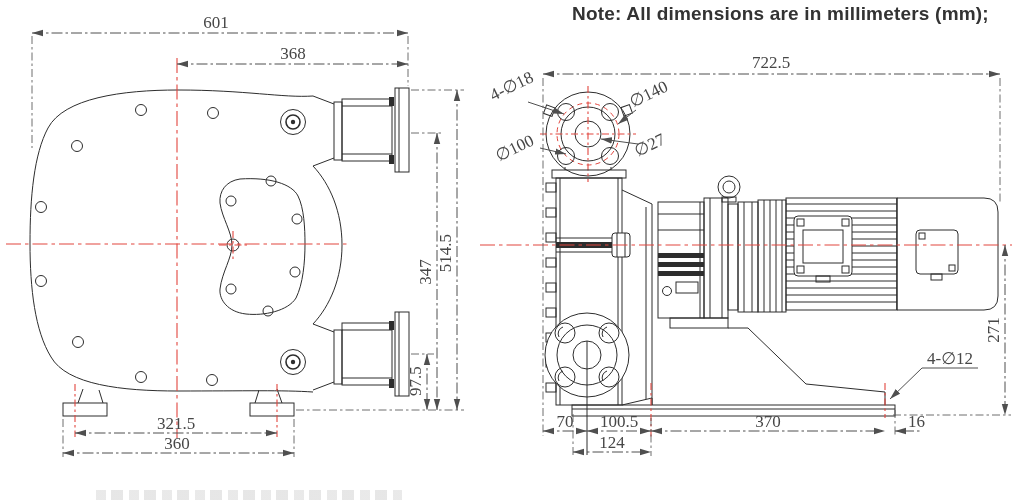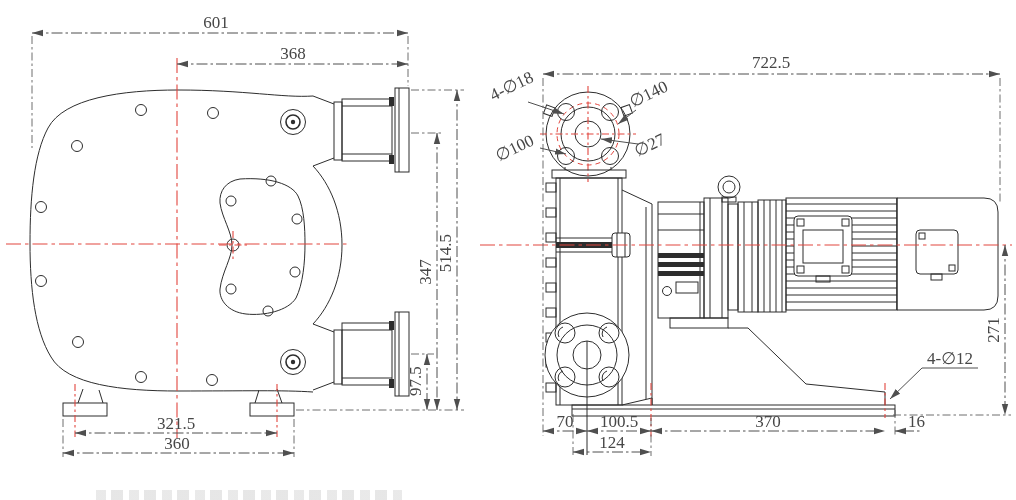--- a/index.html
+++ b/index.html
@@ -23,20 +23,21 @@
   .red {stroke:#e2463e;fill:none;stroke-width:1.1;stroke-dasharray:15 4 3.5 4;}
   .redS{stroke:#e2463e;fill:none;stroke-width:1.1;stroke-dasharray:7 3 2.5 3;}
   .redD{stroke:#e2463e;fill:none;stroke-width:1;stroke-dasharray:5 4;}
   text.d{font:17px "Liberation Serif",serif;fill:#474747;}
 </style>
 </head>
 <body>
 
 <div class="stage">
 
+  <div class="note">Note: All dimensions are in millimeters (mm);</div>
 
   <svg width="1016" height="500" viewBox="0 0 1016 500">
     <defs>
       <marker id="arr" viewBox="0 0 10 7" refX="10" refY="3.5" markerWidth="11" markerHeight="8" orient="auto-start-reverse">
           <path d="M10,3.5 L0,0.6 L0,6.4 z" fill="#4f4f4f"></path>
         </marker>
     </defs>
 
     <g>
 

